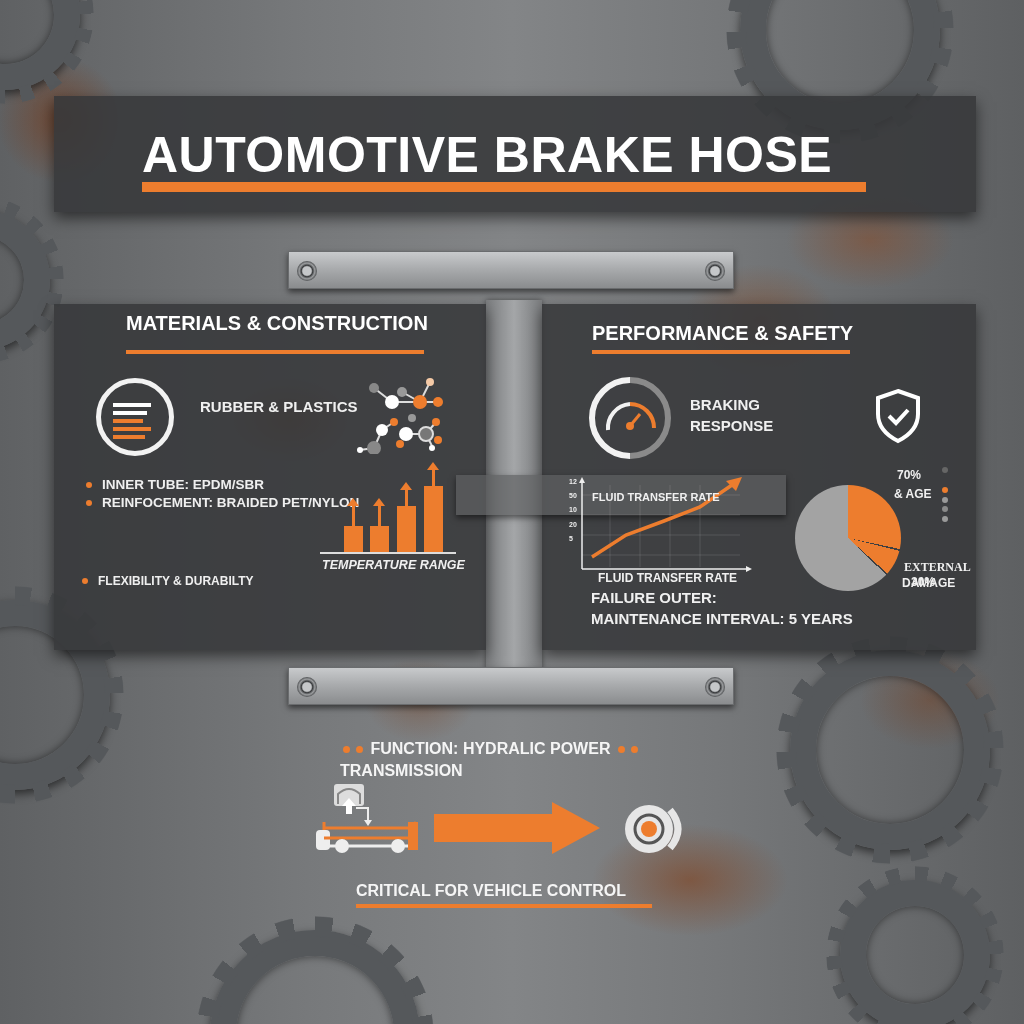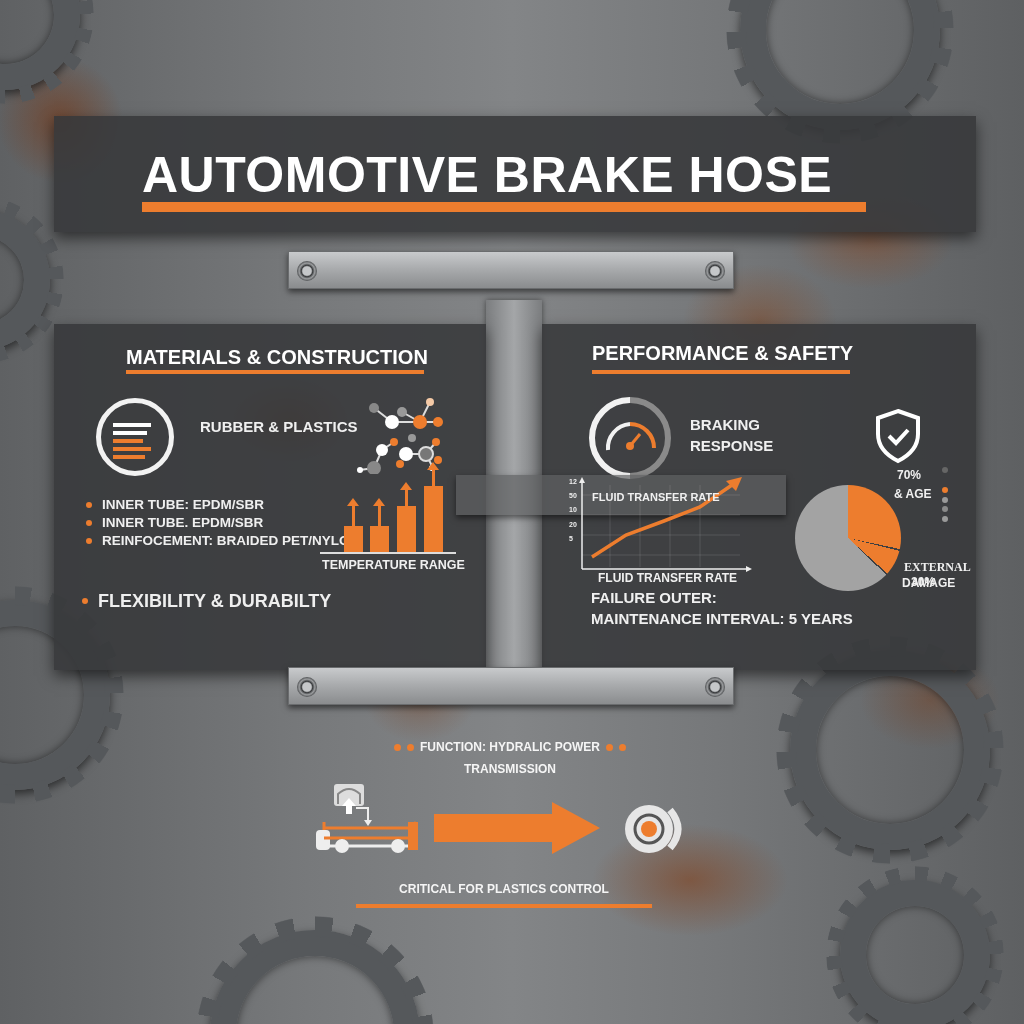--- a/index.html
+++ b/index.html
@@ -21,21 +21,20 @@
   .gear { position: absolute; border-radius: 50%; border: 26px solid #55585b; box-shadow: 0 4px 10px rgba(0,0,0,0.55), inset 0 0 8px rgba(0,0,0,0.5); }
   .gear::before {
     content: ""; position: absolute; inset: -40px; border-radius: 50%;
     background: repeating-conic-gradient(#55585b 0deg 9deg, transparent 9deg 20deg);
     -webkit-mask: radial-gradient(circle, transparent 58%, #000 59%, #000 70%, transparent 71%);
             mask: radial-gradient(circle, transparent 58%, #000 59%, #000 70%, transparent 71%);
   }
   .panel {
     position: absolute; background: rgba(55,56,58,0.88);
     box-shadow: 0 6px 14px rgba(0,0,0,0.55);
-    margin-top: 20px;
   }
   .title-panel { left: 54px; top: 96px; width: 922px; height: 116px; }
   .title-text {
     position: absolute; left: 88px; top: 30px; font-size: 50px; font-weight: bold;
     letter-spacing: 0.5px; color: #fff;
   }
   .title-bar { position: absolute; left: 88px; top: 86px; width: 724px; height: 10px; background: #ed7d2e; }
 
   .bracket {
     position: absolute; height: 38px;
@@ -55,33 +54,33 @@
   .right-panel { left: 542px; top: 304px; width: 434px; height: 346px; }
   .sec-title { position: absolute; font-size: 20px; font-weight: bold; color: #fff; }
   .sec-underline { position: absolute; height: 4px; background: #ed7d2e; }
 
   .ring-icon { position: absolute; border-radius: 50%; border: 5px solid #f2f2f2; }
   .label-text { position: absolute; font-size: 15px; font-weight: bold; color: #f0f0f0; }
   .bullets { position: absolute; list-style: none; }
   .bullets li { position: relative; padding-left: 18px; font-size: 13.5px; font-weight: bold; line-height: 18px; color: #efefef; }
   .bullets li.dot::before { content: ""; position: absolute; left: 2px; top: 6px; width: 6px; height: 6px; border-radius: 50%; background: #ed7d2e; }
 
-  .bar-chart { position: absolute; left: 318px; top: 460px; width: 140px; height: 112px; }
+  .bar-chart { position: absolute; left: 318px; top: 460px; width: 140px; height: 112px; font-style: italic; }
   .bar { position: absolute; bottom: 20px; width: 19px; background: #ed7d2e; }
   .bar-arrow { position: absolute; left: 8px; width: 3px; background: #ed7d2e; }
   .bar-arrow::before { content:""; position:absolute; left:-5px; top:-6px; border-left:6.5px solid transparent; border-right:6.5px solid transparent; border-bottom:8px solid #ed7d2e; }
   .bar-baseline { position: absolute; left: 2px; bottom: 18px; width: 136px; height: 2px; background: #ddd; }
   .bar-label { position: absolute; left: 4px; bottom: 0; font-size: 12.5px; font-weight: bold; color: #f0f0f0; white-space: nowrap; }
 
   .pie { position: absolute; left: 795px; top: 485px; width: 106px; height: 106px; border-radius: 50%;
     background: conic-gradient(#ed7d2e 0deg 102deg, #3e3f41 102deg 104deg, #ed7d2e 104deg 132deg, #3e3f41 132deg 134deg, #a3a3a3 134deg 360deg); }
   .legend-dot { position: absolute; width: 6px; height: 6px; border-radius: 50%; }
   .small-text { position: absolute; font-size: 12px; font-weight: bold; color: #f0f0f0; text-align: right; }
 
-  .mid-text { position: absolute; font-size: 12px; font-weight: bold; color: #f5f5f5; text-align: center; }
+  .mid-text { position: absolute; font-size: 16px; font-weight: bold; color: #f5f5f5; }
   .odot { display: inline-block; width: 7px; height: 7px; border-radius: 50%; background: #ed7d2e; margin: 0 3px; vertical-align: middle; }
 </style>
 </head>
 <body>
 
 <div class="gear" style="left:-70px;top:-60px;width:150px;height:150px;"></div>
 <div class="gear" style="left:-90px;top:210px;width:140px;height:140px;"></div>
 <div class="gear" style="left:-80px;top:600px;width:190px;height:190px;"></div>
 <div class="gear" style="left:740px;top:-70px;width:200px;height:200px;"></div>
 <div class="gear" style="left:790px;top:650px;width:200px;height:200px;"></div>
@@ -94,21 +93,21 @@
 </div>
 
 <div class="bracket" style="left:288px;top:251px;width:446px;">
   <div class="bolt" style="left:8px;"></div>
   <div class="bolt" style="right:8px;"></div>
 </div>
 
 <div class="pillar"></div>
 
 <div class="panel left-panel">
-  <div class="sec-title" style="left:72px;top:22px;">MATERIALS &amp; CONSTRUCTION</div>
+  <div class="sec-title" style="left:72px;top:8px;">MATERIALS &amp; CONSTRUCTION</div>
   <div class="sec-underline" style="left:72px;top:46px;width:298px;"></div>
 
   <div class="ring-icon" style="left:42px;top:74px;width:78px;height:78px;">
     <div style="position:absolute;left:12px;top:20px;width:38px;height:4px;background:#fff;"></div>
     <div style="position:absolute;left:12px;top:28px;width:34px;height:4px;background:#fff;"></div>
     <div style="position:absolute;left:12px;top:36px;width:30px;height:4px;background:#ed7d2e;"></div>
     <div style="position:absolute;left:12px;top:44px;width:38px;height:4px;background:#ed7d2e;"></div>
     <div style="position:absolute;left:12px;top:52px;width:32px;height:4px;background:#ed7d2e;"></div>
   </div>
   <div class="label-text" style="left:146px;top:94px;">RUBBER &amp; PLASTICS</div>
@@ -141,25 +140,24 @@
     <circle cx="82" cy="44" r="4" fill="#ed7d2e"></circle>
       <circle cx="84" cy="62" r="4" fill="#ed7d2e"></circle>
       <circle cx="78" cy="70" r="3" fill="#fff"></circle>
     <circle cx="20" cy="70" r="7" fill="#888"></circle>
       <circle cx="6" cy="72" r="3" fill="#fff"></circle>
       <circle cx="46" cy="66" r="4" fill="#ed7d2e"></circle>
   </svg>
 
   <ul class="bullets" style="left:30px;top:172px;">
     <li class="dot">INNER TUBE: EPDM/SBR</li>
-    <li class="dot">INNER TUBE. EPDM/SBR</li>
     <li class="dot">REINFOCEMENT: BRAIDED PET/NYLON</li>
   </ul>
   <ul class="bullets" style="left:26px;top:268px;">
-    <li class="dot" style="font-size:18px;">FLEXIBILITY &amp; DURABILTY</li>
+    <li class="dot" style="font-size:12px;">FLEXIBILITY &amp; DURABILTY</li>
   </ul>
 </div>
 
 <div class="bar-chart">
   <div class="bar" style="left:26px;height:26px;">
       <div class="bar-arrow" style="top:-22px;height:22px;"></div>
     </div>
   <div class="bar" style="left:52px;height:26px;">
       <div class="bar-arrow" style="top:-22px;height:22px;"></div>
     </div>
@@ -265,14 +263,14 @@
   <rect x="0" y="12" width="118" height="28" fill="#ed7d2e"></rect>
   <polygon points="118,0 166,26 118,52" fill="#ed7d2e"></polygon>
 </svg>
 <svg style="position:absolute;left:624px;top:804px;" width="66" height="50" viewBox="0 0 66 50">
   <circle cx="25" cy="25" r="24" fill="#e6e6e6"></circle>
   <circle cx="25" cy="25" r="14" fill="none" stroke="#555" stroke-width="3"></circle>
   <circle cx="25" cy="25" r="8" fill="#ed7d2e"></circle>
   <path d="M46 6 Q62 25 46 44" fill="none" stroke="#e6e6e6" stroke-width="7"></path>
 </svg>
 
-<div class="mid-text" style="left:356px;top:882px;width:296px;">CRITICAL FOR PLASTICS CONTROL</div>
+<div class="mid-text" style="left:356px;top:882px;width:296px;">CRITICAL FOR VEHICLE CONTROL</div>
 <div class="sec-underline" style="left:356px;top:904px;width:296px;height:4px;"></div>
 
 </body></html>

